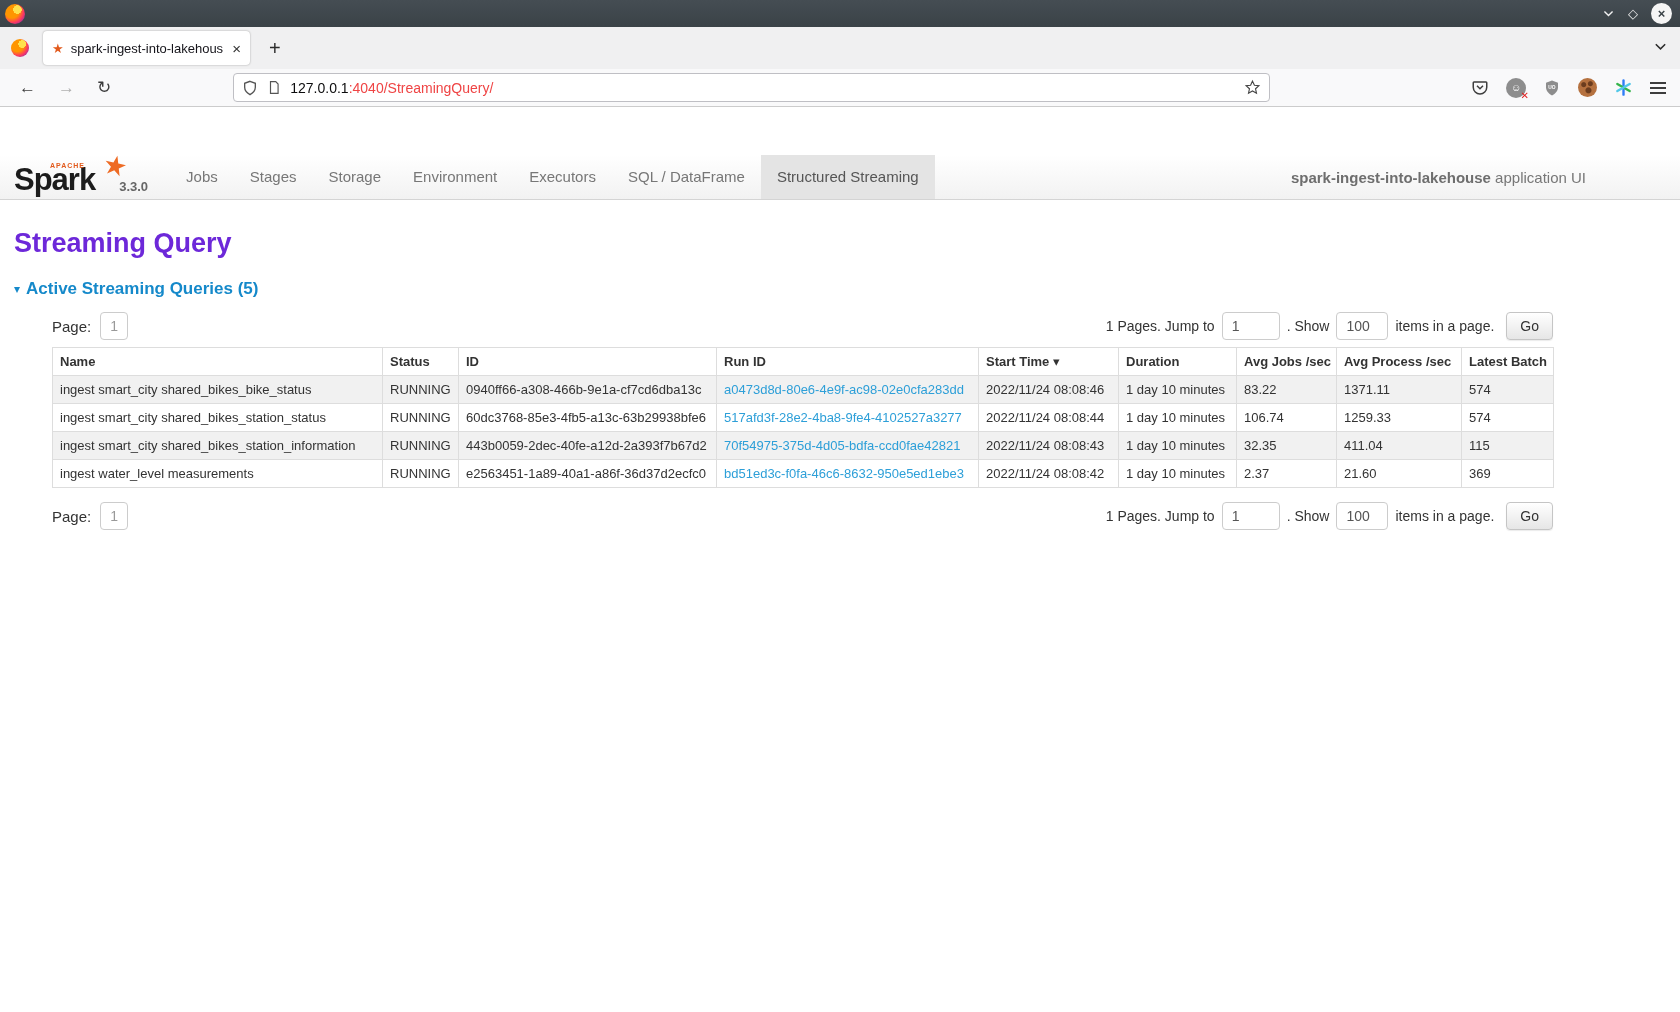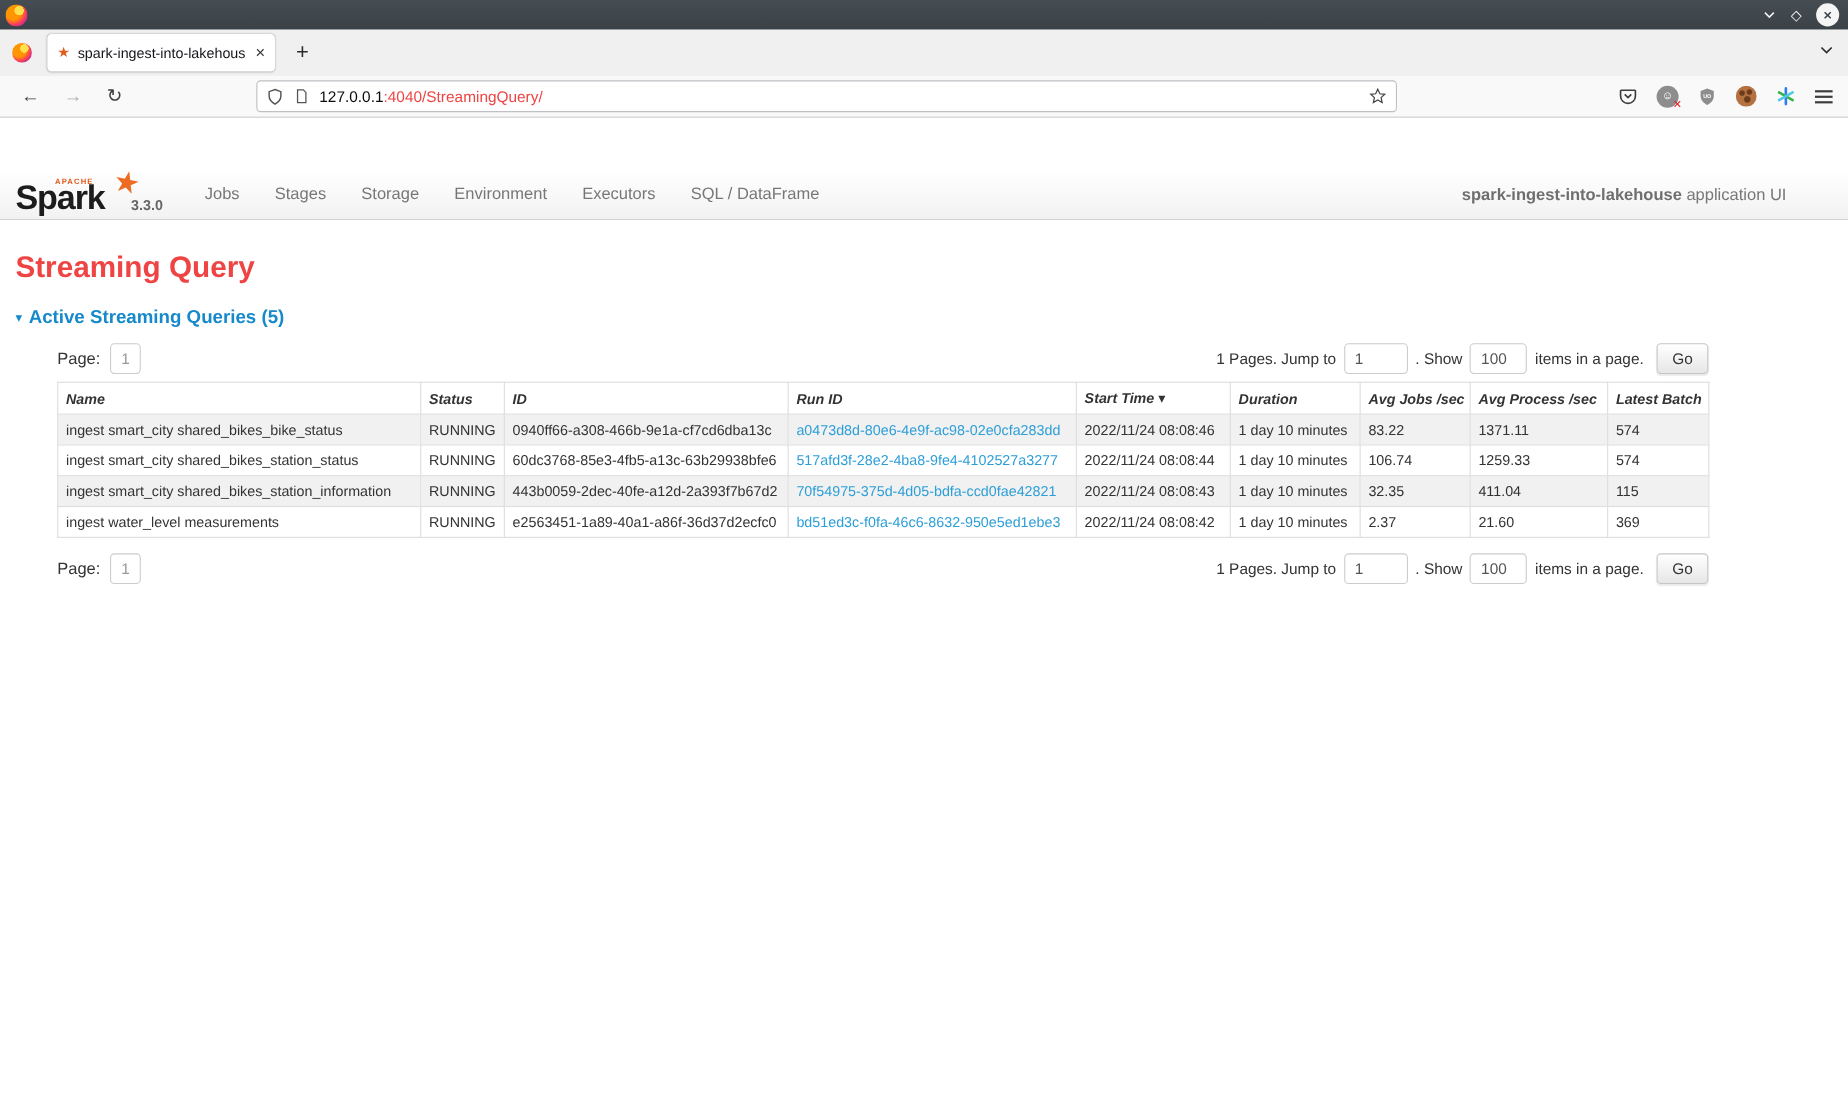--- a/index.html
+++ b/index.html
@@ -67,47 +67,47 @@
   .apache-label { position:absolute; top:7px; left:50px; color:#e25a1c; font-size:7px;
     font-weight:bold; letter-spacing:1px; }
   .spark-word { font-size:31px; font-weight:bold; color:#1c1c1c; letter-spacing:-1px;
     line-height:0.95; }
   .spark-star { position:absolute; top:-2px; left:103px; color:#ee6b24; font-size:27px;
     transform:rotate(12deg); line-height:1; }
   .spark-ver { font-size:13px; font-weight:bold; color:#666; margin-left:24px; }
   .spark-nav { display:flex; list-style:none; margin-left:12px;align-items:flex-end; }
   .spark-nav li { line-height:44px; padding:0 16px; font-size:15px; color:#777777; }
   .spark-nav li.active { background:#e4e4e4; color:#555555; }
-  .app-label { margin-left:auto; align-self:center; padding-right:56px; font-size:15px;
+  .app-label { margin-left:auto; align-self:center; padding-right:94px; font-size:15px;
     color:#777777; }
   .app-label b { color:#6e6e6e; }
 
   
-  .page-title { font-size:27px; font-weight:bold; color:#ef4444; margin:28px 0 20px 14px; }
+  .page-title { font-size:27px; font-weight:bold; color:#6d28d9; margin:28px 0 20px 14px; }
   .section-head { margin-left:14px; font-size:17px; font-weight:bold; color:#1589ca;
     display:flex; align-items:center; gap:6px; }
   .section-head .arrow { font-size:12px; }
   .pagerow { width:1501px; margin:13px 0 7px 52px; display:flex; align-items:center;
     justify-content:space-between; }
   .pagerow-left { display:flex; align-items:center; gap:9px; font-size:15px; color:#333; }
   .pagerow-right { display:flex; align-items:center; gap:7px; font-size:14px; color:#333; }
   .pg-input { height:28px; border:1px solid #cccccc; border-radius:4px; font-size:14px;
     font-family:inherit; }
   .pg-page { width:28px; text-align:center; color:#999999; }
   .pg-jump { width:58px; padding:0 9px; color:#555555; }
   .pg-show { width:52px; padding:0 9px; color:#555555; }
   .go-btn { padding:5px 13px; font-size:14px; color:#333333; border:1px solid #c5c5c5;
     border-radius:4px; background:linear-gradient(#ffffff,#e6e6e6);
     box-shadow:0 1px 1px rgba(0,0,0,.08); margin-left:5px; font-family:inherit; }
 
   table { table-layout:fixed; width:1501px; margin-left:52px; border-collapse:collapse;
     font-size:13px; color:#333333; }
   th,td { border:1px solid #dddddd; padding:6px 7px; text-align:left; white-space:nowrap;
     overflow:hidden; }
-  th { font-weight:bold; background:#ffffff;font-style:italic; }
+  th { font-weight:bold; background:#ffffff; }
   tbody tr:nth-child(odd) { background:#f1f1f1; }
   tbody tr:nth-child(even) { background:#ffffff; }
   td a { color:#2d9fd8; text-decoration:none; }
   .col-0{width:330px}.col-1{width:76px}.col-2{width:258px}.col-3{width:262px}
   .col-4{width:140px}.col-5{width:118px}.col-6{width:100px}.col-7{width:125px}.col-8{width:92px}
   .bottom-pagerow { margin-top:14px; }
 </style>
 </head>
 <body>
 
@@ -191,20 +191,21 @@
     <span class="spark-star" data-interactable="false">★</span>
     <span class="spark-ver" data-interactable="false">3.3.0</span>
   </div>
   <ul class="spark-nav" data-interactable="false">
     <li data-interactable="true">Jobs</li>
     <li data-interactable="true">Stages</li>
     <li data-interactable="true">Storage</li>
     <li data-interactable="true">Environment</li>
     <li data-interactable="true">Executors</li>
     <li data-interactable="true">SQL / DataFrame</li>
+    <li class="active" data-interactable="true">Structured Streaming</li>
   </ul>
   <div class="app-label" data-interactable="false"><b data-interactable="false">spark-ingest-into-lakehouse</b><span data-interactable="false"> application UI</span></div>
 </div>
 
 <h2 class="page-title" data-interactable="false">Streaming Query</h2>
 
 <div class="section-head" data-interactable="true">
   <span class="arrow" data-interactable="false">▾</span>
   <span data-interactable="false">Active Streaming Queries (5)</span>
 </div>

